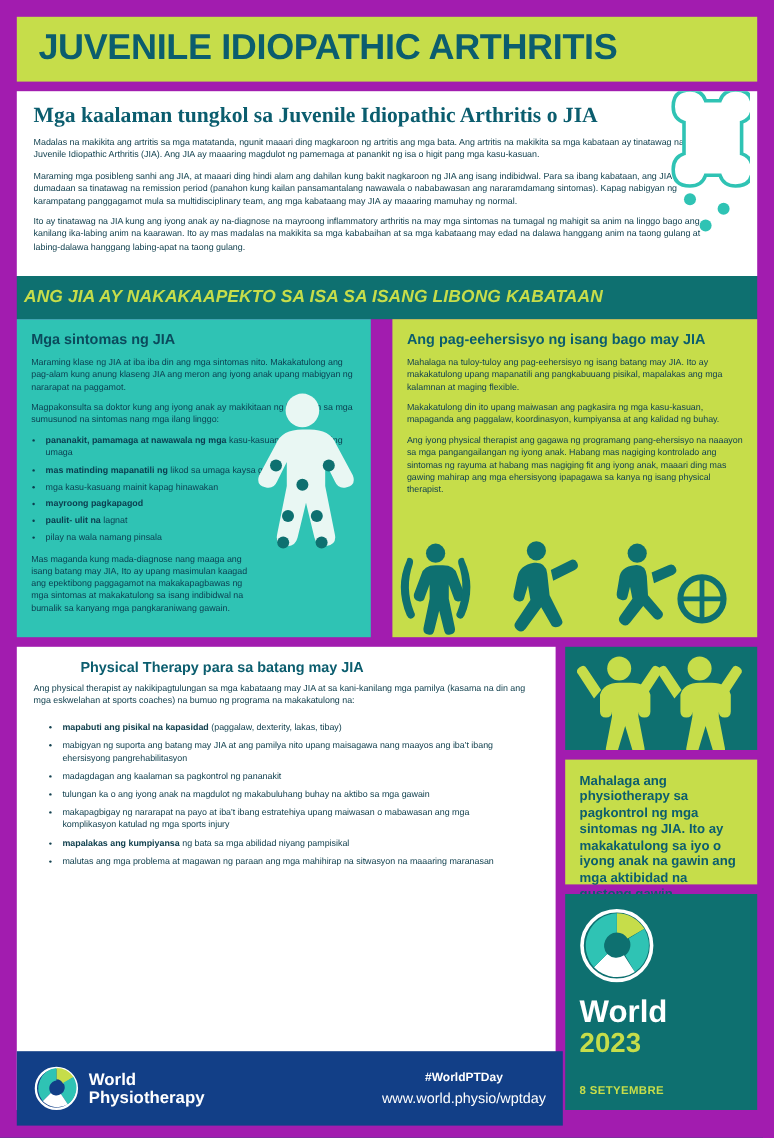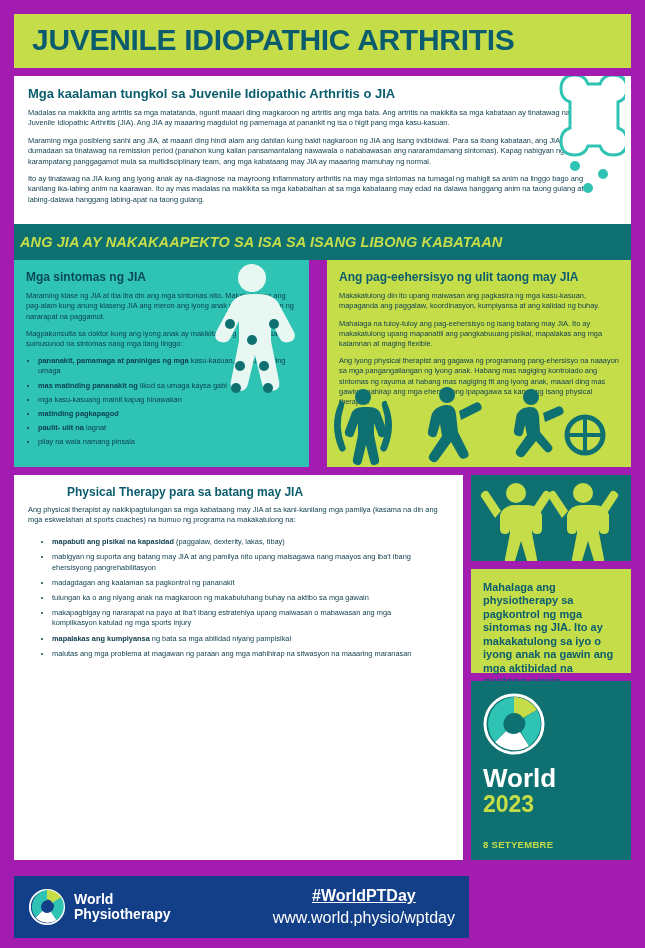--- a/index.html
+++ b/index.html
@@ -33,23 +33,24 @@
   
   .intro{
     background:#ffffff;
     margin-top:8px;
     padding:10px 14px 12px 14px;
     position:relative;
     overflow:hidden;
   }
   .intro h2{
     margin:0 0 7px 0;
-    font-size:13px;
+    font-size:18px;
     color:#0b5d6e;
     font-weight:bold;
+    font-family:Liberation Serif, serif;
   }
   .intro p{
     margin:0 0 7px 0;
     font-size:7.4px;
     line-height:10.4px;
     color:#12414f;
     max-width:560px;
   }
   .intro p:last-child{margin-bottom:0;}
   .bone{
@@ -216,22 +217,22 @@
     color:#ffffff;
     font-size:14px;
     font-weight:bold;
     line-height:15px;
   }
   .footer .hash{
     margin-left:auto;
     text-align:center;
     color:#ffffff;
   }
-  .footer .hash .tag{font-size:16px;font-weight:bold;text-decoration:underline;}
-  .footer .hash .url{font-size:16px;margin-top:4px;}
+  .footer .hash .tag{font-size:10px;font-weight:bold;}
+  .footer .hash .url{font-size:12px;margin-top:4px;}
 </style>
 </head>
 <body>
 
 <div class="poster">
 
   <div class="title-bar">
     <h1>JUVENILE IDIOPATHIC ARTHRITIS</h1>
   </div>
 
@@ -256,48 +257,49 @@
     <span>ANG JIA AY NAKAKAAPEKTO SA ISA SA ISANG LIBONG KABATAAN</span>
   </div>
 
   <div class="cols">
 
     <div class="card col-left">
       <h3>Mga sintomas ng JIA</h3>
       <p>Maraming klase ng JIA at iba iba din ang mga sintomas nito. Makakatulong ang pag-alam kung anung klaseng JIA ang meron ang iyong anak upang mabigyan ng nararapat na paggamot.</p>
       <p>Magpakonsulta sa doktor kung ang iyong anak ay makikitaan ng kahit alin sa mga sumusunod na sintomas nang mga ilang linggo:</p>
       <ul>
-        <li><b>pananakit, pamamaga at paninigas ng mga</b> kasu-kasuan, lalo na't tuwing umaga</li>
-        <li><b>mas matinding pananakit ng</b> likod sa umaga kaysa gabi</li>
+        <li><b>pananakit, pamamaga at nawawala ng mga</b> kasu-kasuan, lalo na't tuwing umaga</li>
+        <li><b>mas matinding mapanatili ng</b> likod sa umaga kaysa gabi</li>
         <li>mga kasu-kasuang mainit kapag hinawakan</li>
-        <li><b>matinding pagkapagod</b> </li>
+        <li><b>mayroong pagkapagod</b> </li>
         <li><b>paulit- ulit na</b> lagnat</li>
         <li>pilay na wala namang pinsala</li>
       </ul>
+      <p style="max-width:185px;">Mas maganda kung mada-diagnose nang maaga ang isang batang may JIA, Ito ay upang masimulan kaagad ang epektibong paggagamot na makakapagbawas ng mga sintomas at makakatulong sa isang indibidwal na bumalik sa kanyang mga pangkaraniwang gawain.</p>
       <svg class="sym-figure" viewBox="0 0 105 135">
         <g fill="#e9f7f3">
           <circle cx="52" cy="16" r="14"></circle>
           <path d="M52 32 q-17 0 -22 12 l-14 26 q-3 8 5 10 q7 2 10 -5 l8 -16 l0 20 l-8 40 q-2 9 7 10 q8 1 10 -7 l7 -29 l7 29 q2 8 10 7 q9 -1 7 -10 l-8 -40 l0 -20 l8 16 q3 7 10 5 q8 -2 5 -10 l-14 -26 q-5 -12 -22 -12 z"></path>
         </g>
         <g fill="#0e7070">
           <circle cx="30" cy="62" r="5"></circle>
           <circle cx="74" cy="62" r="5"></circle>
           <circle cx="52" cy="78" r="5"></circle>
           <circle cx="40" cy="104" r="5"></circle>
           <circle cx="64" cy="104" r="5"></circle>
           <circle cx="36" cy="126" r="5"></circle>
           <circle cx="68" cy="126" r="5"></circle>
         </g>
       </svg>
     </div>
 
     <div class="card col-right">
-      <h3>Ang pag-eehersisyo ng ulit taong may JIA</h3>
+      <h3>Ang pag-eehersisyo ng isang bago may JIA</h3>
+      <p>Mahalaga na tuloy-tuloy ang pag-eehersisyo ng isang batang may JIA. Ito ay makakatulong upang mapanatili ang pangkabuuang pisikal, mapalakas ang mga kalamnan at maging flexible.</p>
       <p>Makakatulong din ito upang maiwasan ang pagkasira ng mga kasu-kasuan, mapaganda ang paggalaw, koordinasyon, kumpiyansa at ang kalidad ng buhay.</p>
-      <p>Mahalaga na tuloy-tuloy ang pag-eehersisyo ng isang batang may JIA. Ito ay makakatulong upang mapanatili ang pangkabuuang pisikal, mapalakas ang mga kalamnan at maging flexible.</p>
       <p>Ang iyong physical therapist ang gagawa ng programang pang-ehersisyo na naaayon sa mga pangangailangan ng iyong anak. Habang mas nagiging kontrolado ang sintomas ng rayuma at habang mas nagiging fit ang iyong anak, maaari ding mas gawing mahirap ang mga ehersisyong ipapagawa sa kanya ng isang physical therapist.</p>
       <svg class="kids-figs" viewBox="0 0 285 82">
         <g fill="#0e7070">
 
           <circle cx="36" cy="14" r="8"></circle>
           <path d="M36 24 q-10 0 -12 8 l-6 16 q-1 5 4 6 q4 1 5 -3 l4 -11 l0 12 l-5 24 q-1 5 4 6 q4 1 5 -4 l4 -16 l4 16 q1 5 5 4 q5 -1 4 -6 l-5 -24 l0 -12 l4 11 q1 4 5 3 q5 -1 4 -6 l-6 -16 q-2 -8 -12 -8 z"></path>
           <path d="M12 20 q-10 22 0 46 q2 4 5 2 q3 -2 1 -5 q-8 -20 -1 -40 q1 -4 -2 -5 q-3 -1 -3 2z"></path>
           <path d="M60 20 q10 22 0 46 q-2 4 -5 2 q-3 -2 -1 -5 q8 -20 1 -40 q-1 -4 2 -5 q3 -1 3 2z"></path>
 
           <circle cx="120" cy="12" r="8"></circle>
@@ -316,21 +318,21 @@
   </div>
 
   <div class="pt-wrap">
     <div class="pt">
       <h3>Physical Therapy para sa batang may JIA</h3>
       <p>Ang physical therapist ay nakikipagtulungan sa mga kabataang may JIA at sa kani-kanilang mga pamilya (kasama na din ang mga eskwelahan at sports coaches) na bumuo ng programa na makakatulong na:</p>
       <ul>
         <li><b>mapabuti ang pisikal na kapasidad</b> (paggalaw, dexterity, lakas, tibay)</li>
         <li>mabigyan ng suporta ang batang may JIA at ang pamilya nito upang maisagawa nang maayos ang iba't ibang ehersisyong pangrehabilitasyon</li>
         <li>madagdagan ang kaalaman sa pagkontrol ng pananakit</li>
-        <li>tulungan ka o ang niyang anak na magkaroon ng makabuluhang buhay na aktibo sa mga gawain</li>
+        <li>tulungan ka o ang iyong anak na magdulot ng makabuluhang buhay na aktibo sa mga gawain</li>
         <li>makapagbigay ng nararapat na payo at iba't ibang estratehiya upang maiwasan o mabawasan ang mga komplikasyon katulad ng mga sports injury</li>
         <li><b>mapalakas ang kumpiyansa</b> ng bata sa mga abilidad niyang pampisikal</li>
         <li>malutas ang mga problema at magawan ng paraan ang mga mahihirap na sitwasyon na maaaring maranasan</li>
       </ul>
     </div>
 
     <div class="right-col">
       <div class="arms-box">
         <svg viewBox="0 0 160 86" width="160" height="86">
           <g fill="#c6dd4a">

